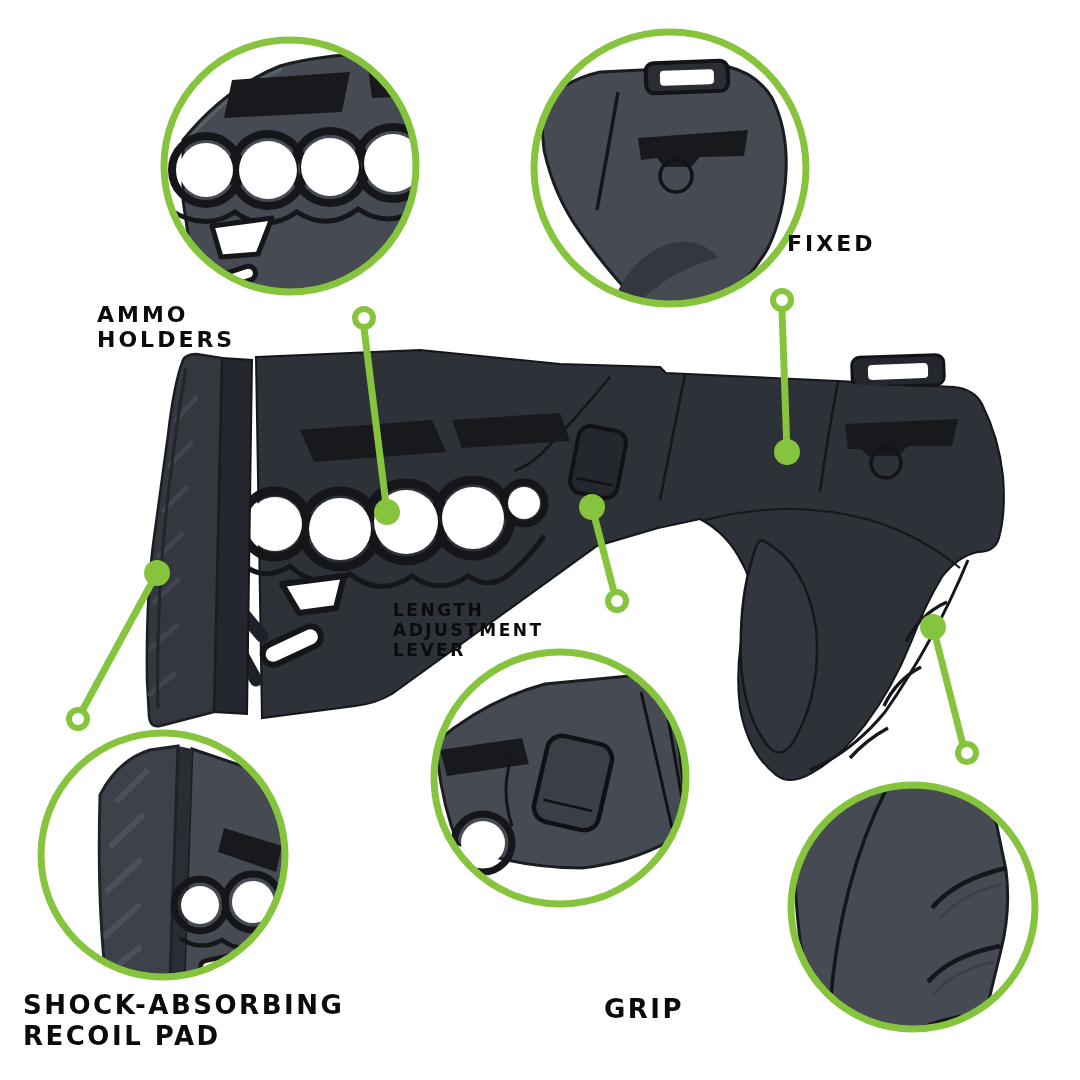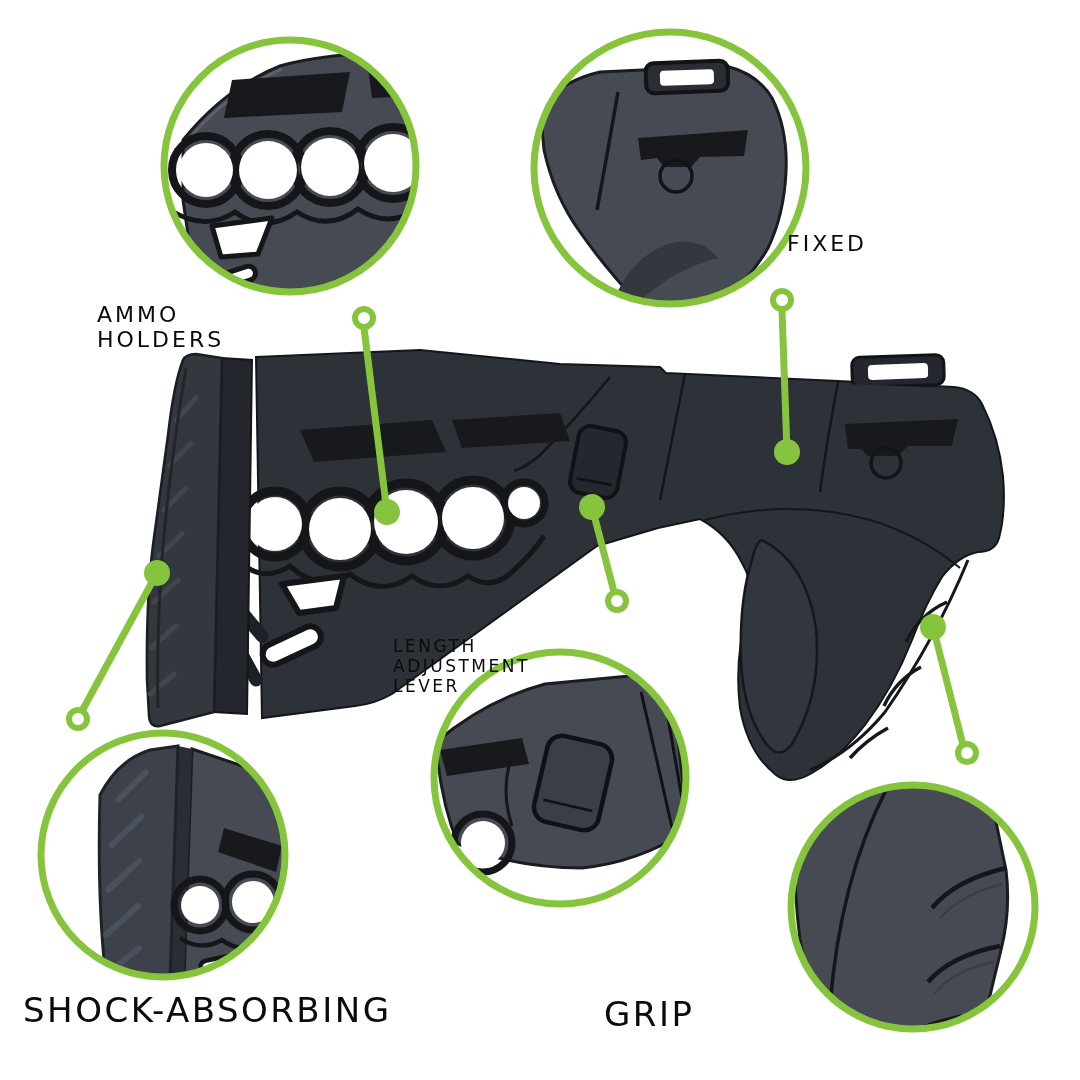--- a/index.html
+++ b/index.html
@@ -1,25 +1,25 @@
 <!DOCTYPE html>
 <html style="--accent-green: #87c43e; --label-text: #0b0b0b; --product-body: #2d3138; --product-body-zoom: #464b53; --product-outline: #14161a; --texture-dark: #17191d; --recoil-pad: #33373e;"><head>
 <meta charset="utf-8">
 <style>
   html,body{margin:0;padding:0;background:#ffffff;}
   body{width:1080px;height:1080px;overflow:hidden;}
   .canvas{position:relative;width:1080px;height:1080px;background:#fff;
           font-family:"DejaVu Sans","Liberation Sans",sans-serif;}
   .canvas svg{position:absolute;left:0;top:0;}
-  .label{position:absolute;font-weight:400;color:var(--label-text,#0b0b0b);
+  .label{position:absolute;font-weight:700;color:var(--label-text,#0b0b0b);
          text-transform:uppercase;white-space:nowrap;}
   .label span{display:block;}
   .l-md{font-size:22px;letter-spacing:3px;line-height:1.15;}
-  .l-sm{font-size:17px;letter-spacing:2.5px;line-height:1.18;margin-top:36px;}
-  .l-lg{font-size:34px;letter-spacing:2.5px;line-height:1.18;}
+  .l-sm{font-size:17px;letter-spacing:2.5px;line-height:1.18;}
+  .l-lg{font-size:26px;letter-spacing:2.5px;line-height:1.18;}
   #label-ammo {left:97px; top:282px;margin-top:20px;}
   #label-fixed{left:787px;top:231px;}
   #label-lever{left:393px;top:600px;}
   #label-pad  {left:23px; top:990px;}
   #label-grip {left:604px;top:994px;}
 </style>
 </head>
 <body>
 
 <div class="canvas">
@@ -232,19 +232,20 @@
 </div>
 
 <div class="label l-sm" id="label-lever">
   <span>LENGTH</span>
   <span>ADJUSTMENT</span>
   <span>LEVER</span>
 </div>
 
 <div class="label l-lg" id="label-pad">
   <span>SHOCK-ABSORBING</span>
+  <span>RECOIL PAD</span>
 </div>
 
 <div class="label l-lg" id="label-grip">
   <span>GRIP</span>
 </div>
 
 </div>
 
 </body></html>

